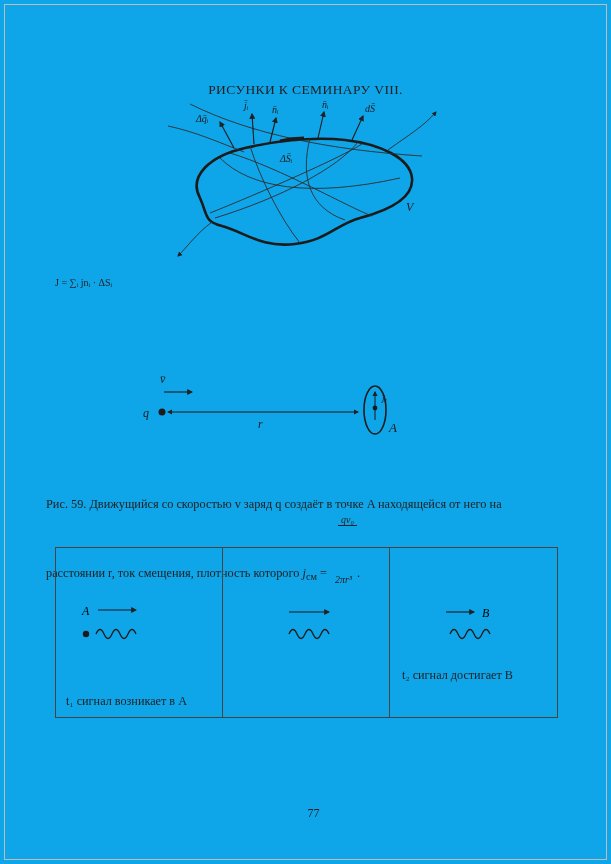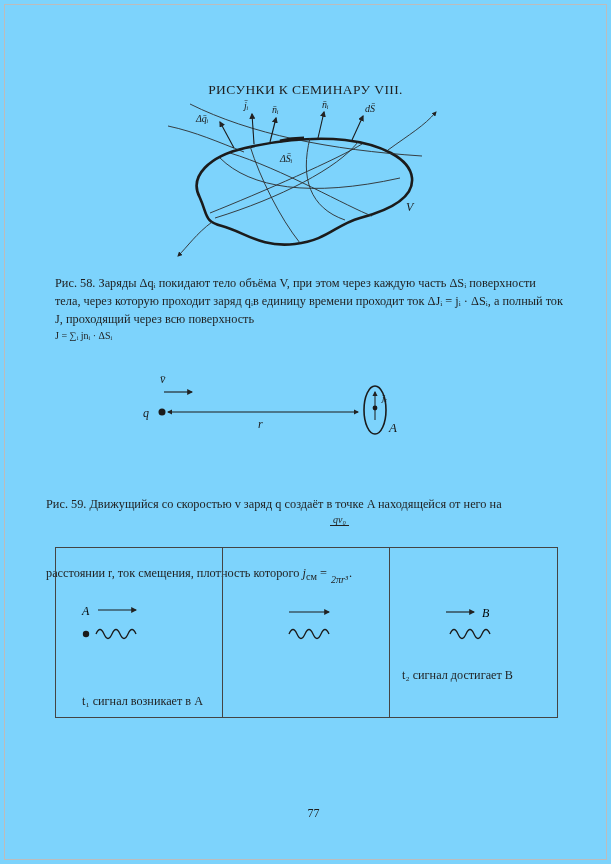--- a/index.html
+++ b/index.html
@@ -1,48 +1,48 @@
 <!DOCTYPE html>
 <html><head>
 <meta charset="utf-8">
 <style>
   html,body{margin:0;padding:0;background:#ffffff;}
   .page{
     position:relative;width:611px;height:864px;margin:0 auto;
-    background:#7dd3fc;color:#1f1f1f;overflow:hidden;
+    background:#0ea5e9;color:#1f1f1f;overflow:hidden;
     font-family:"Liberation Serif","DejaVu Serif",serif;
   }
   .scan-frame{position:absolute;inset:4px;border:1px solid #bcbcbc;pointer-events:none;}
   .title{
     position:absolute;top:82px;left:0;width:100%;text-align:center;
     font-size:13.5px;font-weight:normal;margin:0;letter-spacing:.4px;
   }
   .fig58-svg{position:absolute;left:160px;top:98px;}
   .fig59-svg{position:absolute;left:130px;top:366px;}
   .caption{font-size:12.3px;line-height:1.45;margin:0;text-align:left;}
   .cap58{position:absolute;left:55px;top:275px;width:508px;}
   .formula{margin:2px 0 12px 0;font-size:10px;}
   .cap59{position:absolute;left:46px;top:496px;width:508px;}
   .cap60{position:absolute;left:55px;top:741px;width:508px;}
   .frac{display:inline-block;text-align:center;vertical-align:-0.7em;font-size:10px;line-height:1.15;font-style:italic;}
-  .frac .num{display:block;border-bottom:1px solid #222;padding:0 3px;}
+  .frac .num{display:block;border-bottom:1px solid #222;padding:0 3px;margin-left:8px;}
   .frac .den{display:block;margin-top:48px;}
   .jvar{font-style:italic;}
   .signal-table{
     position:absolute;left:55px;top:547px;width:503px;height:171px;
     display:grid;grid-template-columns:1fr 1fr 1fr;
     border:1px solid #444;box-sizing:border-box;
   }
   .cell{position:relative;border-right:1px solid #444;box-sizing:border-box;}
   .cell:last-child{border-right:none;}
   .cell-draw{position:absolute;left:10px;top:52px;}
   .cell2 .cell-draw{left:14px;}
   .cell3 .cell-draw{left:20px;}
   .cell-text{position:absolute;font-size:12.2px;line-height:1.35;}
-  .cell1 .cell-text{left:26px;bottom:8px;}
+  .cell1 .cell-text{left:10px;bottom:8px;}
   .cell2 .cell-text{left:14px;bottom:18px;width:150px;}
   .cell3 .cell-text{left:12px;bottom:34px;margin-top:48px;}
   .page-number{position:absolute;top:806px;left:0;width:100%;text-align:center;font-size:12px;padding-left:8px;}
   svg text{font-family:"Liberation Serif","DejaVu Serif",serif;}
   .svg-label{font-style:italic;}
 </style>
 </head>
 <body>
 
 <div class="page">
@@ -86,21 +86,20 @@
       <text x="84" y="11">j̄ᵢ</text>
       <text x="112" y="15">n̄ᵢ</text>
       <text x="120" y="64">ΔS̄ᵢ</text>
       <text x="162" y="10">n̄ᵢ</text>
       <text x="205" y="14">dS̄</text>
       <text x="246" y="113" font-size="12">V</text>
     </g>
   </svg>
 
   <div class="cap58">
-    <p class="caption">Рис. 58. Заряды Δqᵢ покидают тело объёма V, при этом через каждую часть ΔSᵢ поверхности тела, через которую проходит заряд qᵢв единицу времени проходит ток ΔJᵢ = jᵢ · ΔSᵢ, а полный ток J, проходящий через всю поверхность</p>
     <p class="formula">J = ∑ᵢ jnᵢ · ΔSᵢ</p>
   </div>
 
   <svg class="fig59-svg" width="300" height="92" viewBox="0 0 300 92">
     <defs>
       <marker id="ah59" viewBox="0 0 10 10" refX="8" refY="5" markerWidth="5.5" markerHeight="5.5" orient="auto-start-reverse">
         <path d="M0,0 L10,5 L0,10 z" fill="#222"></path>
       </marker>
     </defs>
     <g stroke="#1b1b1b" fill="#1b1b1b">

